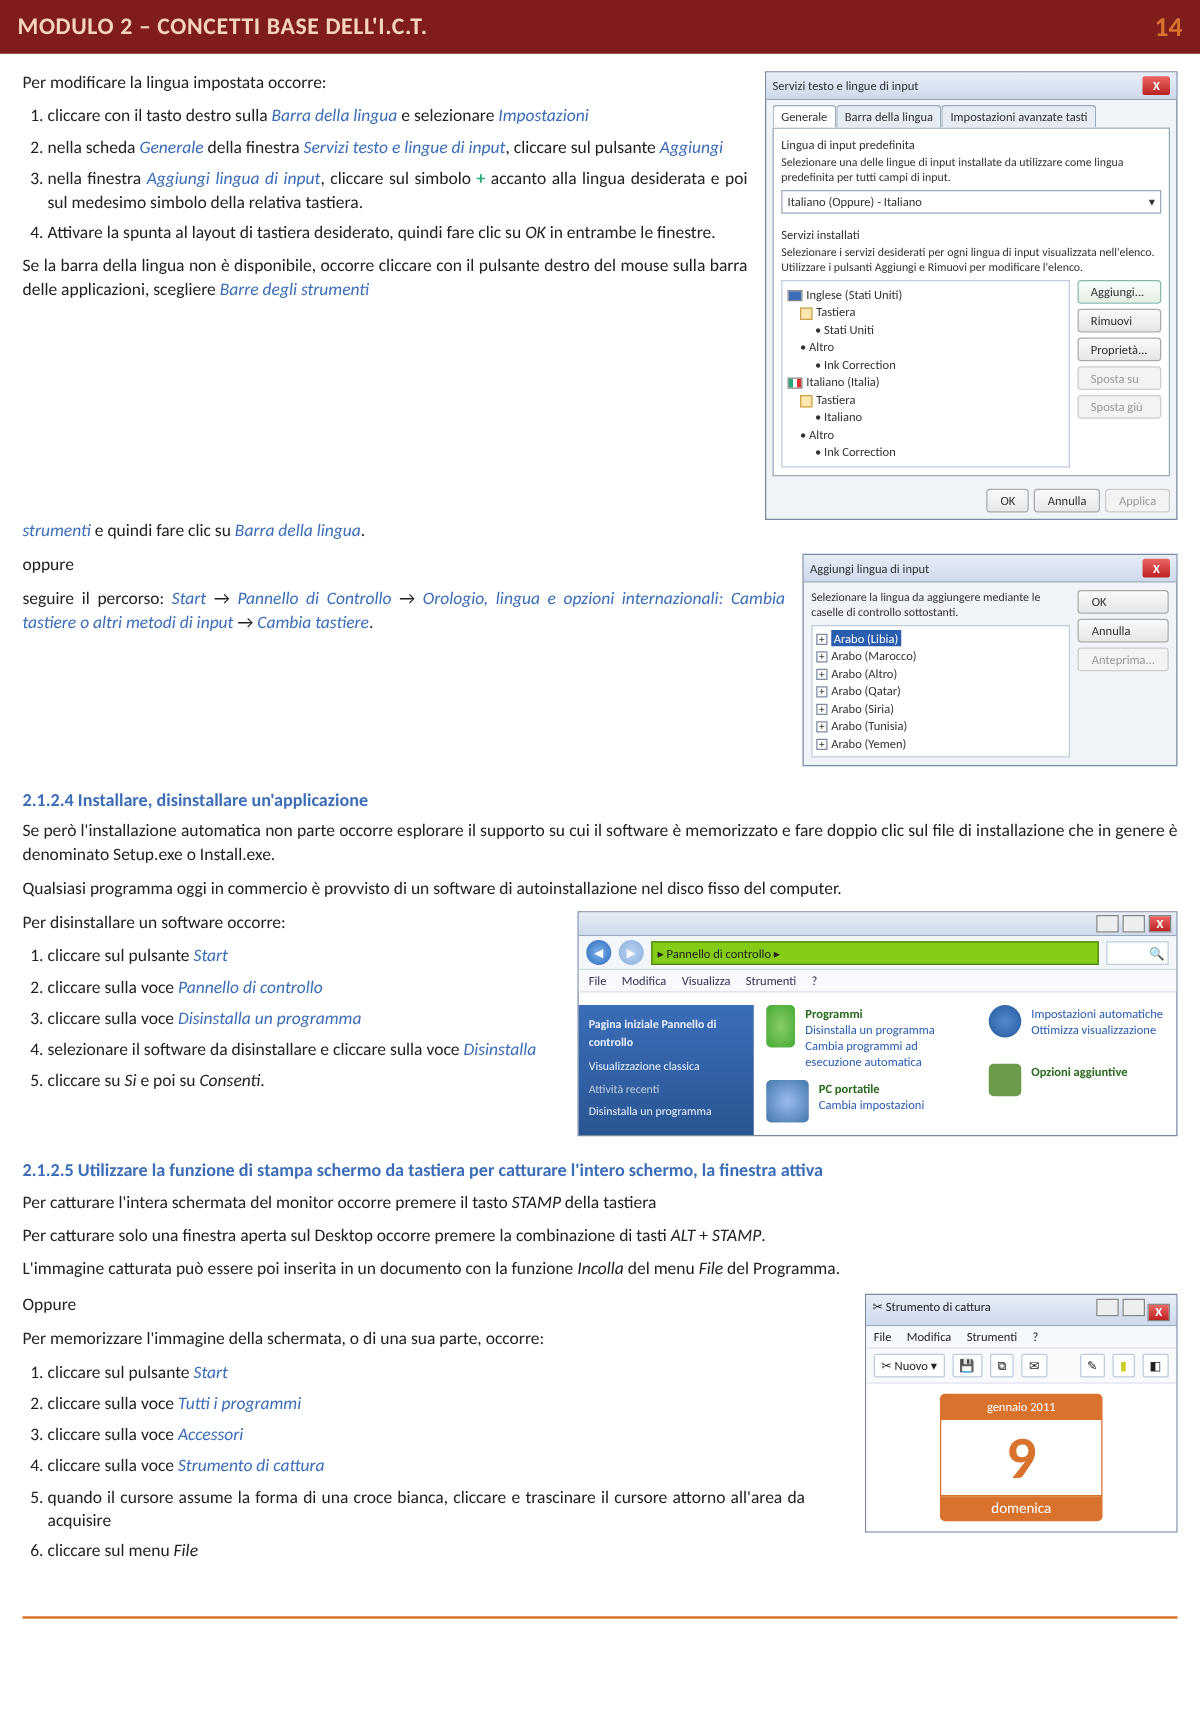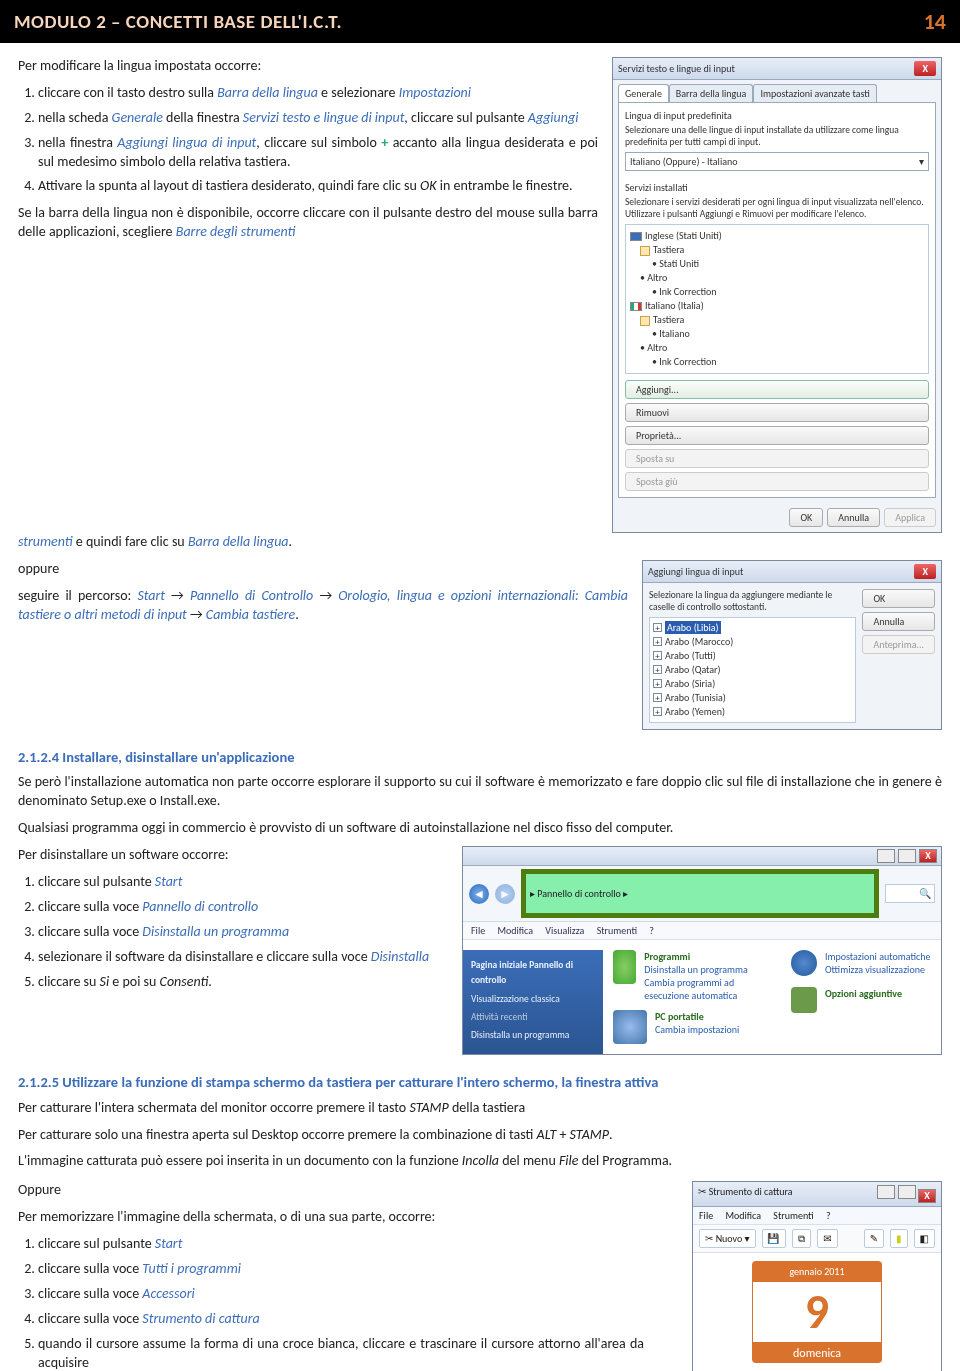--- a/index.html
+++ b/index.html
@@ -1,17 +1,17 @@
 <!DOCTYPE html>
 <html><head>
 <meta charset="utf-8">
 <style>
   * { box-sizing: border-box; margin: 0; padding: 0; }
   body { font-family: Calibri, Arial, sans-serif; font-size: 14px; color: #222; background: #fff; width: 960px; margin: 0 auto; }
-  .header-bar { background: #000000; padding: 8px 14px; display: flex; justify-content: space-between; align-items: center; }
+  .header-bar { background: #7f1d1d; padding: 8px 14px; display: flex; justify-content: space-between; align-items: center; }
   .header-title { color: #f6d5bc; font-weight: bold; font-size: 19px; letter-spacing: 0.5px; }
   .header-page { color: #d9722d; font-weight: bold; font-size: 22px; }
   .body-wrap { padding: 14px 18px; }
   .row { display: flex; gap: 14px; }
   .txtcol { flex: 1; text-align: justify; }
   .figcol { flex-shrink: 0; }
   p { margin-bottom: 8px; line-height: 1.35; }
   ol { padding-left: 20px; margin-bottom: 8px; }
   ol li { margin-bottom: 6px; line-height: 1.35; text-align: justify; }
   .it { font-style: italic; color: #3b6db8; }
@@ -41,21 +41,21 @@
   .smalllabel { font-size: 10px; color: #333; margin-bottom: 2px; }
   .combo { border: 1px solid #9ab; background: #fff; padding: 2px 4px; font-size: 10px; display: flex; justify-content: space-between; }
   .sel { background: #2a5db0; color: #fff; padding: 0 2px; }
   
   .cp { border: 1px solid #7a8aa3; background: #fff; font-size: 10px; }
   .cp-titlebar { background: linear-gradient(#e8eef7,#cdd9ec); padding: 2px 4px; display:flex; justify-content:flex-end; gap:3px; border-bottom:1px solid #9ab; }
   .wbtn { width:18px; height:14px; border:1px solid #888; background:#eee; }
   .wbtn.red { background:linear-gradient(#e66,#b22); color:#fff; text-align:center; font-weight:bold; line-height:12px; }
   .cp-nav { display:flex; align-items:center; gap:6px; padding:3px 6px; background:#f3f6fb; border-bottom:1px solid #cdd; }
   .navcircle { width:20px; height:20px; border-radius:50%; background:radial-gradient(#7db3ef,#2a67b7); color:#fff; display:flex; align-items:center; justify-content:center; font-size:12px; }
-  .addr { flex:1; border:5px solid #4d7c0f; padding:13px 4px; background:#86efac; }
+  .addr { flex:1; border:1px solid #4d7c0f; padding:2px 4px; background:#84cc16; }
   .cp-menu { padding:2px 8px; background:#f7f9fc; border-bottom:1px solid #dde; color:#335; }
   .cp-menu span { margin-right:10px; }
   .cp-body { display:flex;align-items:flex-end; }
   .cp-side { width:140px; background:linear-gradient(#3b6db8,#2a5592); color:#e8f0fb; padding:8px 8px; font-size:9.5px; line-height:1.6; }
   .cp-side div { margin-bottom:3px; }
   .cp-main { flex:1; padding:10px; display:flex; gap:20px; }
   .cp-item { display:flex; gap:8px; font-size:10px; }
   .cp-item .ico { width:34px; height:34px; border-radius:4px; }
   .cp-item .ttl { color:#2a6b1f; font-weight:bold; }
   .cp-item .lnk { color:#2a5db0; }
@@ -118,21 +118,21 @@
       </div>
       <div class="pane">
         <div class="smalllabel">Lingua di input predefinita</div>
         <div style="font-size:9.5px;margin-bottom:4px;">Selezionare una delle lingue di input installate da utilizzare come lingua predefinita per tutti campi di input.</div>
         <div class="combo">
           <span>Italiano (Oppure) - Italiano</span>
               <span>▾</span>
         </div>
         <div class="smalllabel" style="margin-top:10px;">Servizi installati</div>
         <div style="font-size:9.5px;margin-bottom:4px;">Selezionare i servizi desiderati per ogni lingua di input visualizzata nell'elenco. Utilizzare i pulsanti Aggiungi e Rimuovi per modificare l'elenco.</div>
-        <div style="display:flex;gap:6px;flex-direction:column;">
+        <div style="display:flex;gap:6px;">
           <div class="tree" style="flex:1;border:1px solid #bcd;padding:4px;background:#fff;">
             <div><span class="flag-en"></span><span>Inglese (Stati Uniti)</span></div>
             <div class="l1"><span class="kb"></span><span>Tastiera</span></div>
             <div class="l2">• <span>Stati Uniti</span></div>
             <div class="l1">• <span>Altro</span></div>
             <div class="l2">• <span>Ink Correction</span></div>
             <div><span class="flag-it"></span><span>Italiano (Italia)</span></div>
             <div class="l1"><span class="kb"></span><span>Tastiera</span></div>
             <div class="l2">• <span>Italiano</span></div>
             <div class="l1">• <span>Altro</span></div>
@@ -173,21 +173,21 @@
       <div class="win-title">
         <span>Aggiungi lingua di input</span>
         <span class="close-x">X</span>
       </div>
       <div style="display:flex;padding:6px;gap:6px;">
         <div style="flex:1;">
           <div style="font-size:9.5px;margin-bottom:4px;">Selezionare la lingua da aggiungere mediante le caselle di controllo sottostanti.</div>
           <div class="tree" style="border:1px solid #bcd;background:#fff;padding:3px;">
             <div><span class="sq">+</span><span class="sel">Arabo (Libia)</span></div>
             <div><span class="sq">+</span><span>Arabo (Marocco)</span></div>
-            <div><span class="sq">+</span><span>Arabo (Tutti)</span></div>
+            <div><span class="sq">+</span><span>Arabo (Altro)</span></div>
             <div><span class="sq">+</span><span>Arabo (Qatar)</span></div>
             <div><span class="sq">+</span><span>Arabo (Siria)</span></div>
             <div><span class="sq">+</span><span>Arabo (Tunisia)</span></div>
             <div><span class="sq">+</span><span>Arabo (Yemen)</span></div>
           </div>
         </div>
         <div class="sidebtns">
           <span class="btn grey">OK</span>
           <span class="btn grey">Annulla</span>
           <span class="btn dis">Anteprima...</span>
@@ -251,21 +251,21 @@
             </div>
             <div class="cp-item">
               <div class="ico" style="background:radial-gradient(#9be,#47a);"></div>
               <div>
                 <div class="ttl">PC portatile</div>
                 <div class="lnk">Cambia impostazioni</div>
               </div>
             </div>
           </div>
           <div style="width:140px;">
-            <div class="cp-item" style="margin-bottom:11px;">
+            <div class="cp-item" style="margin-bottom:21px;">
               <div class="ico" style="width:26px;height:26px;background:radial-gradient(#58c,#235a9e);border-radius:50%;"></div>
               <div>
                 <div class="lnk">Impostazioni automatiche</div>
                 <div class="lnk">Ottimizza visualizzazione</div>
               </div>
             </div>
             <div class="cp-item">
               <div class="ico" style="width:26px;height:26px;background:#6a9a4a;"></div>
               <div class="lnk" style="color:#2a6b1f;font-weight:bold;">Opzioni aggiuntive</div>
             </div>

